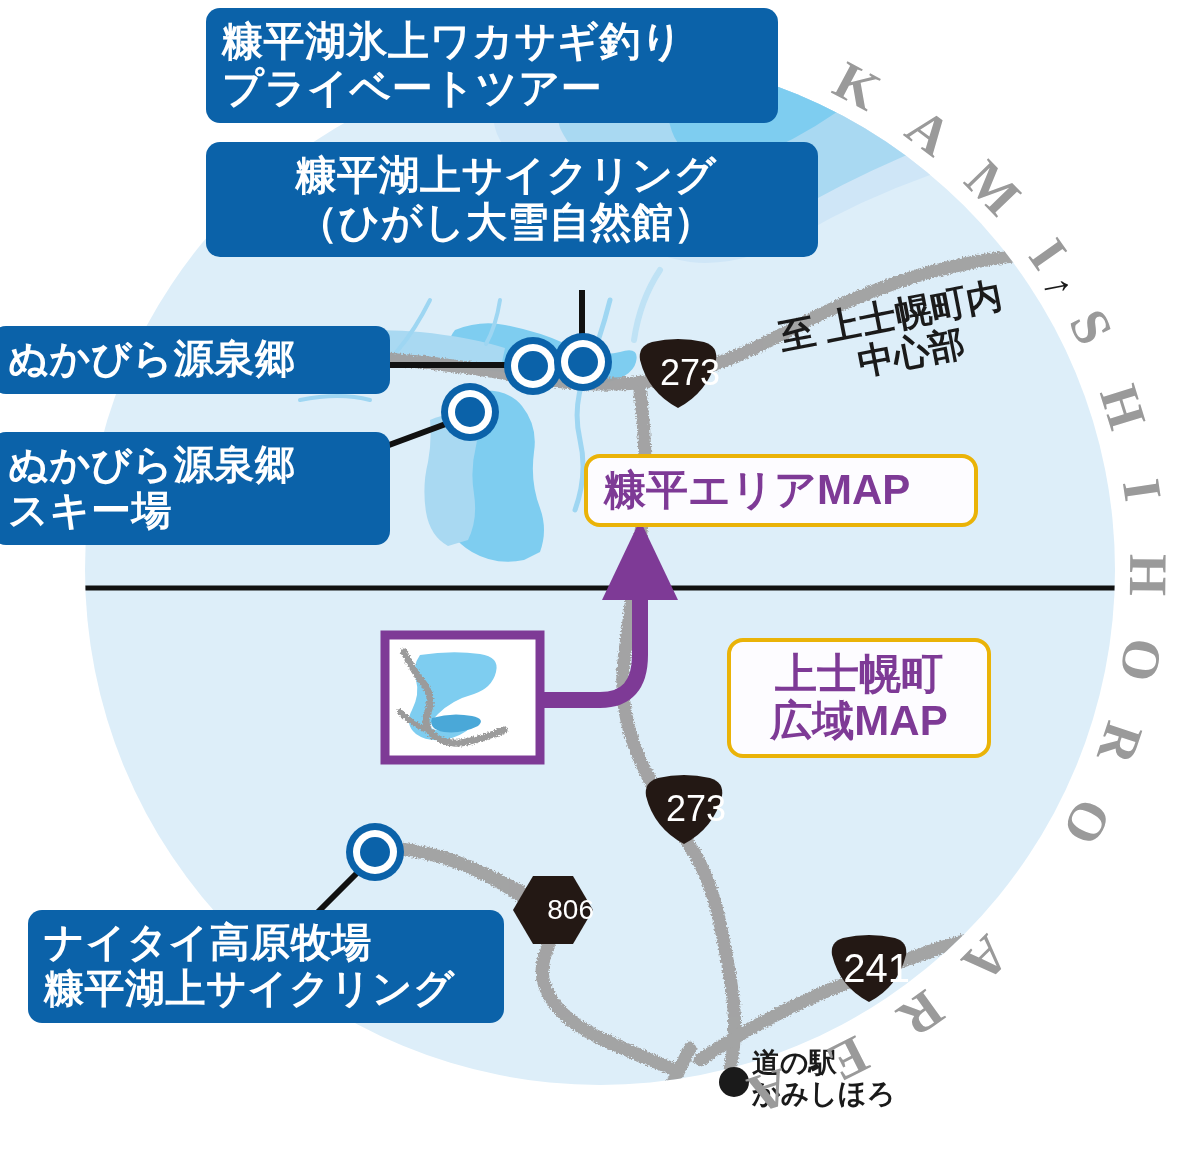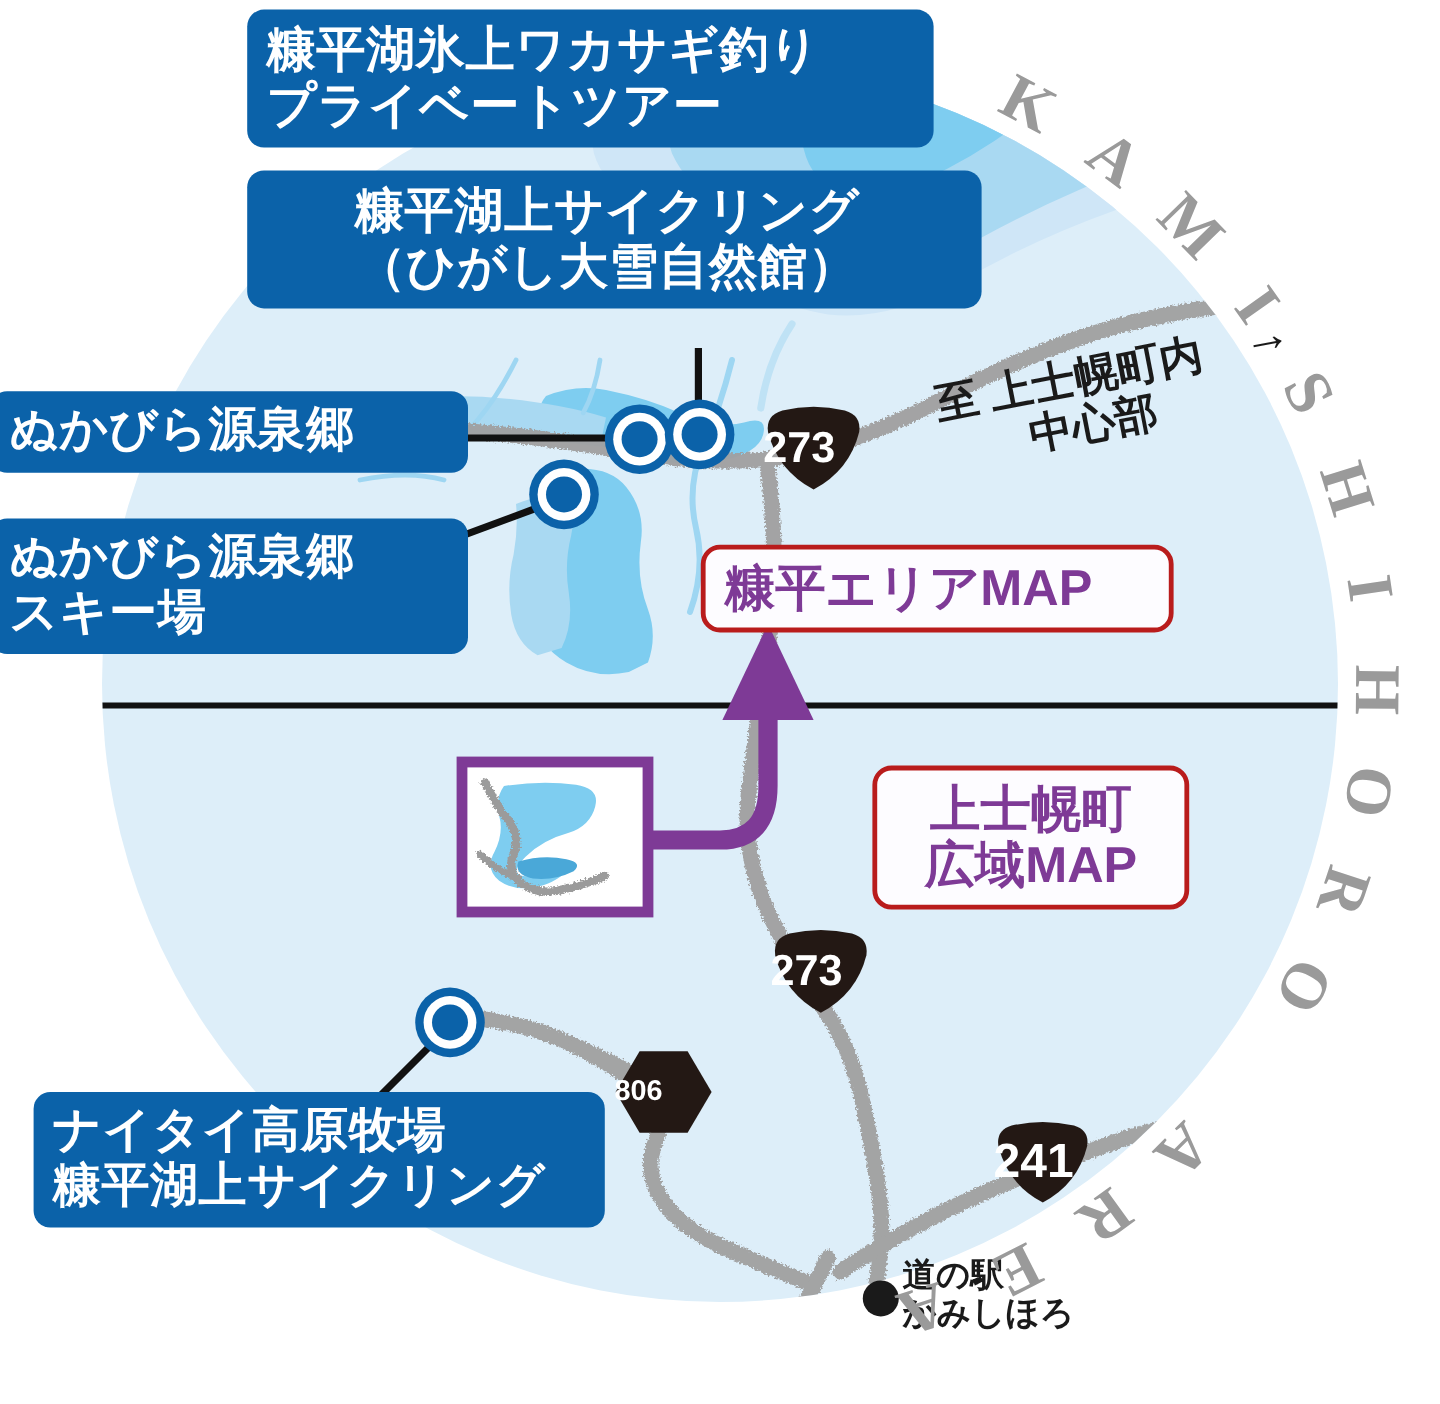--- a/index.html
+++ b/index.html
@@ -21,39 +21,39 @@
     box-sizing:border-box;
   }
   .blabel.big{font-size:41px;}
   .blabel.mid{font-size:40px;}
 
   
   .plabel{
     position:absolute;
     background:#fdfcff;
     color:#7e3a96;
-    border:4px solid #b91c1c;
+    border:4px solid #eab308;
     border-radius:16px;
     font-weight:700;
     line-height:1.12;
     padding:8px 16px 10px 16px;
     white-space:pre-line;
     box-sizing:border-box;
   }
   .plabel.p1{font-size:42px;}
   .plabel.p2{font-size:42px;text-align:center;}
 
   
   .shield{
     position:absolute;
     color:#ffffff;
-    font-weight:700;
+    font-weight:400;
     display:flex;
     align-items:center;
-    justify-content:flex-start;
+    justify-content:flex-end;
     letter-spacing:0px;
   }
   .shield span{position:relative;z-index:2;}
   .shield .sbg{position:absolute;left:0;top:0;width:100%;height:100%;z-index:1;}
 
   
   .mtext{position:absolute;color:#1a1a1a;font-weight:700;line-height:1.1;white-space:pre-line;}
 
   .arcword{position:absolute;color:#9a9a9a;font-family:"Liberation Serif","DejaVu Serif",serif;font-weight:700;}
 </style>
@@ -205,21 +205,21 @@
     <span>273</span>
   </div>
 
   <div class="shield" style="left:642px;top:772px;width:84px;height:74px;font-size:36px;">
     <svg class="sbg" viewBox="0 0 84 74">
       <path fill="#231814" d="M42,72 Q12,56 4,24 Q2,10 16,6 Q42,0 68,6 Q82,10 80,24 Q72,56 42,72 Z"></path>
     </svg>
     <span>273</span>
   </div>
 
-  <div class="shield" style="left:512px;top:874px;width:82px;height:72px;font-size:24px;">
+  <div class="shield" style="left:512px;top:874px;width:82px;height:72px;font-size:28px;">
     <svg class="sbg" viewBox="0 0 82 72">
       <polygon fill="#231814" points="21,2 61,2 81,36 61,70 21,70 1,36"></polygon>
     </svg>
     <span>806</span>
   </div>
 
   <div class="shield" style="left:828px;top:932px;width:82px;height:72px;font-size:40px;">
     <svg class="sbg" viewBox="0 0 82 72">
       <path fill="#231814" d="M41,70 Q12,55 4,23 Q2,10 15,6 Q41,0 67,6 Q80,10 78,23 Q70,55 41,70 Z"></path>
     </svg>

